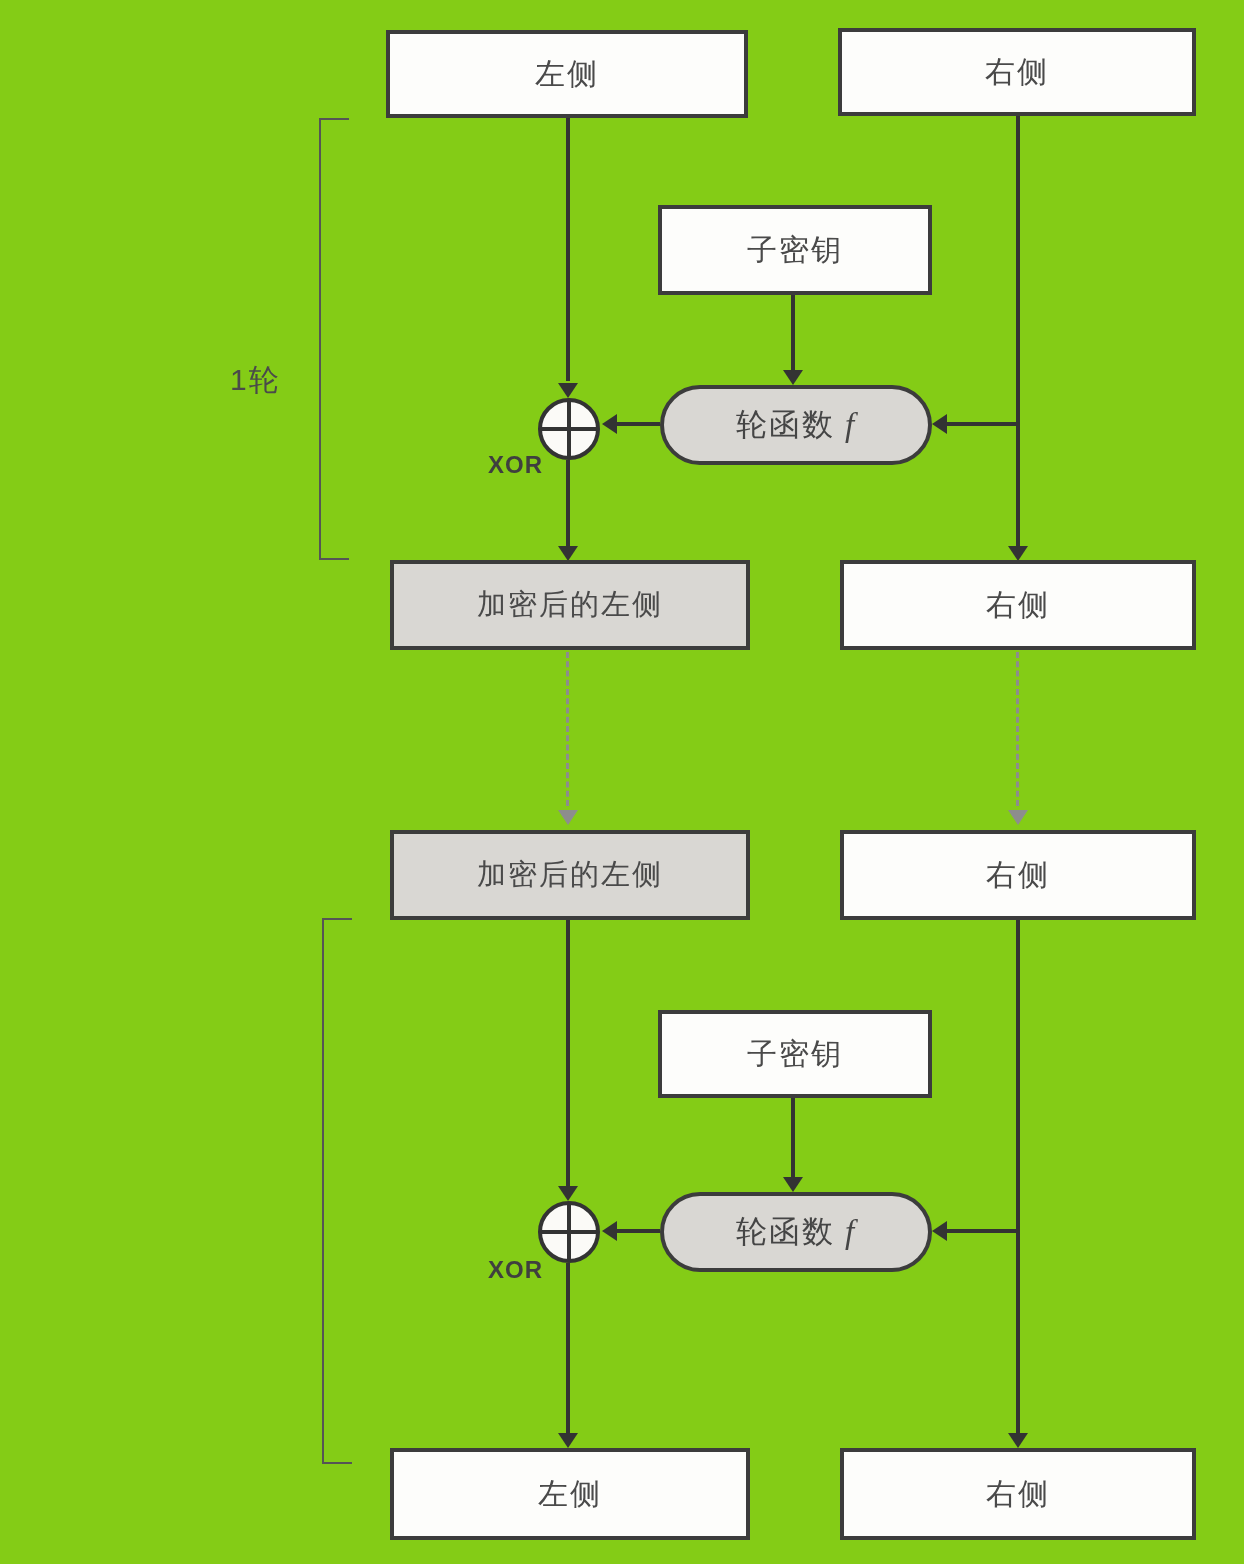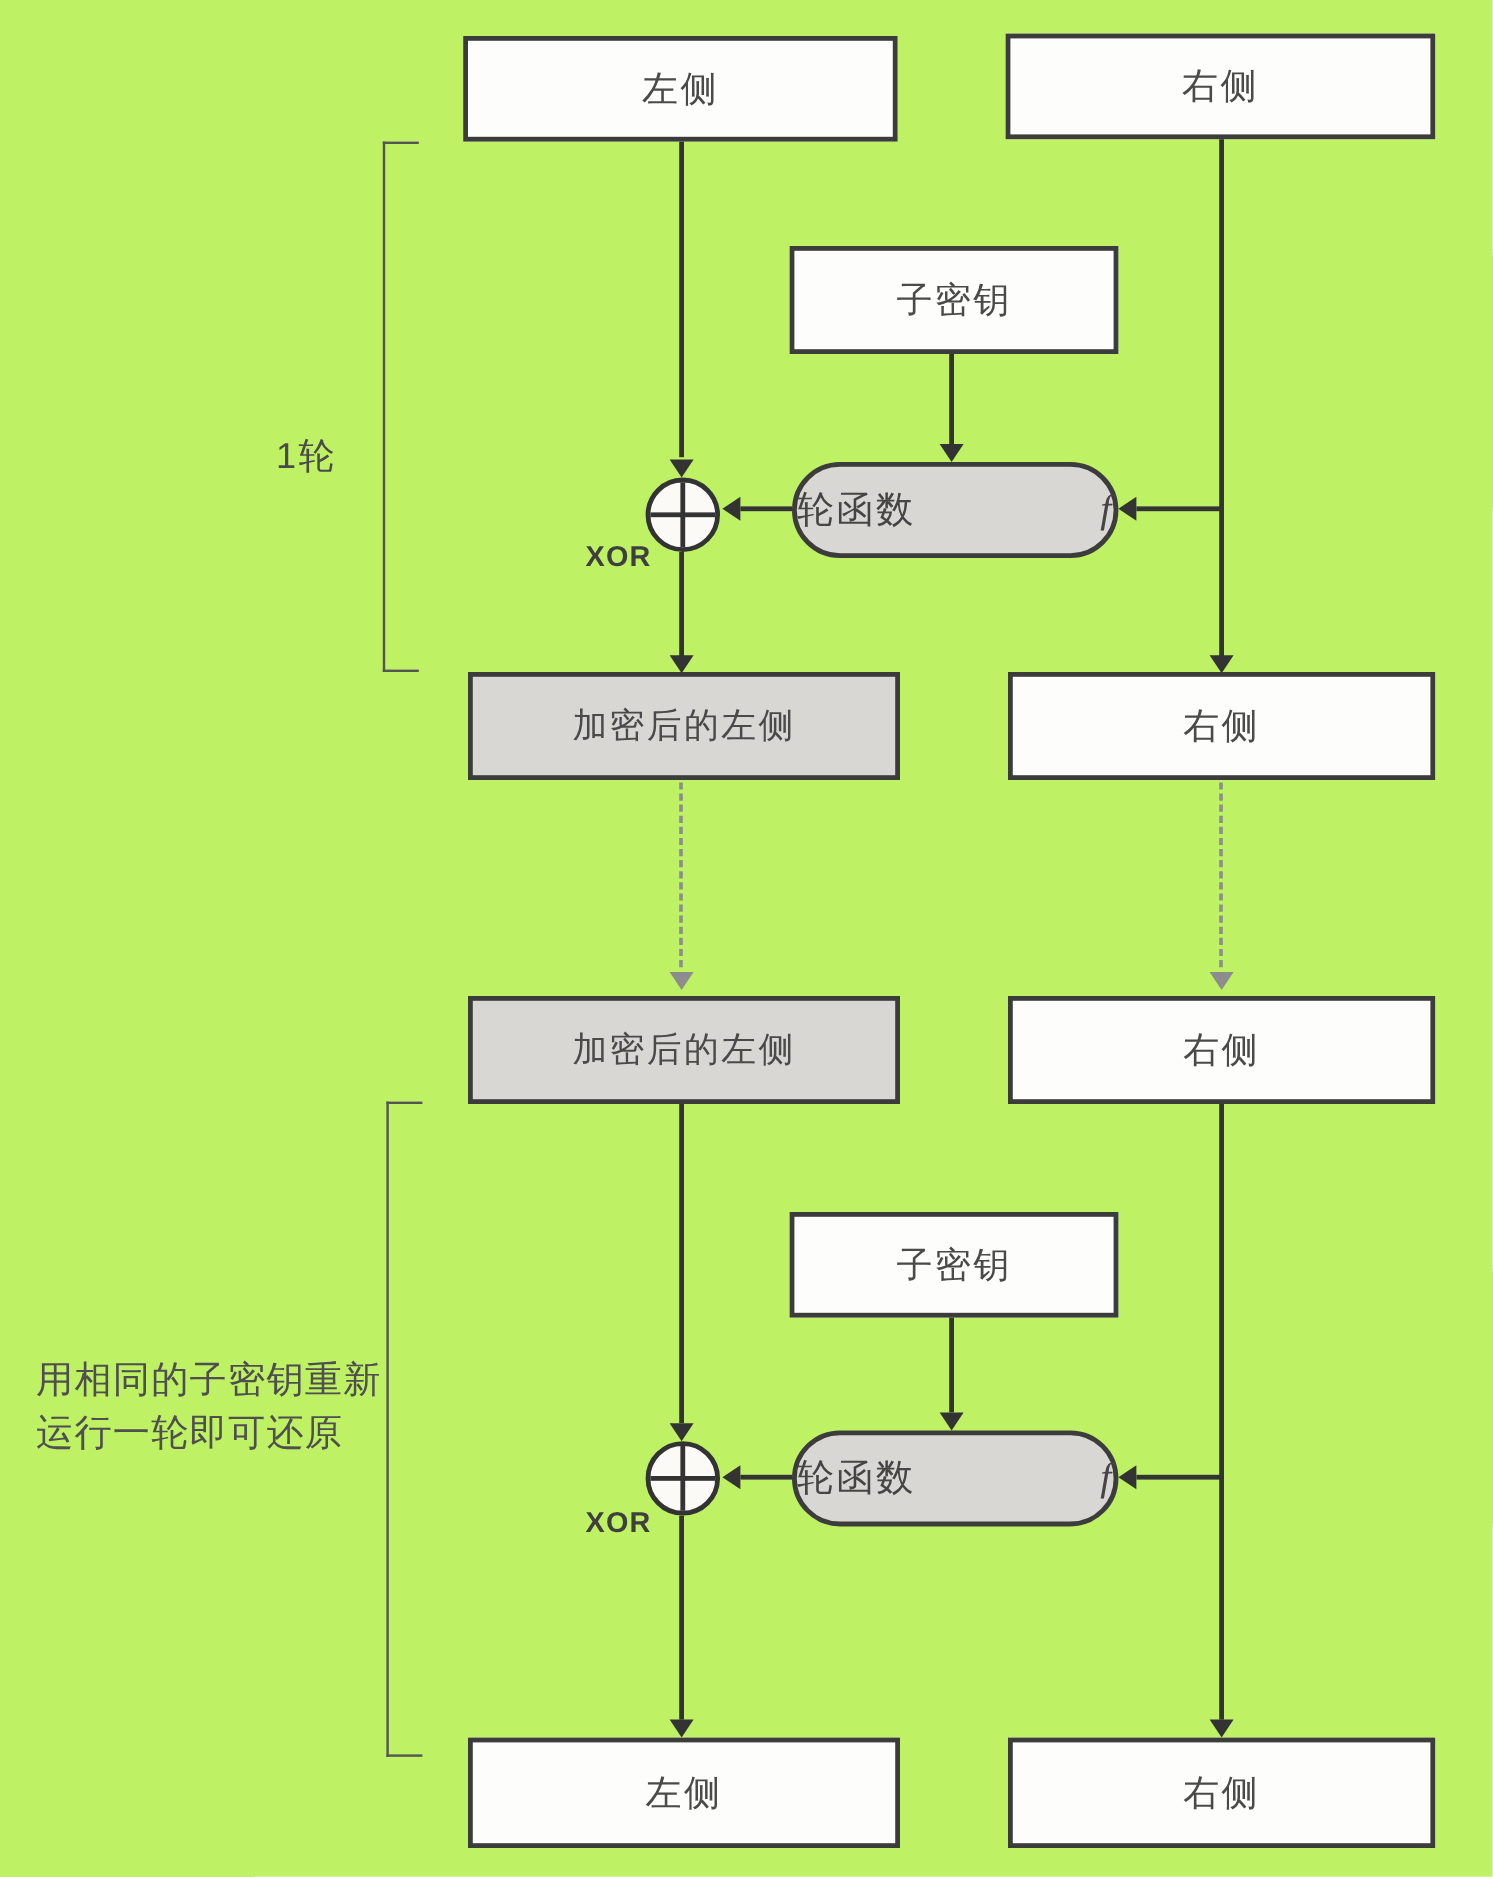--- a/index.html
+++ b/index.html
@@ -5,21 +5,21 @@
   html, body {
     margin: 0;
     padding: 0;
     background: #ffffff;
     font-family: "Liberation Sans", "DejaVu Sans", sans-serif;
   }
   .diagram {
     position: relative;
     width: 1244px;
     height: 1564px;
-    background: #bef264;
+    background: #84cc16;
     overflow: hidden;
     color: #4a4a4a;
   }
   .box {
     position: absolute;
     border: 4px solid #3c3c3c;
     background: #fdfdfb;
     display: flex;
     align-items: center;
     justify-content: center;
@@ -29,21 +29,21 @@
     box-sizing: border-box;
   }
   .box.gray { background: #d9d7d3; justify-content: center; }
   .pill {
     position: absolute;
     border: 4px solid #3c3c3c;
     background: #d9d7d3;
     border-radius: 44px;
     display: flex;
     align-items: center;
-    justify-content: space-between;
+    justify-content: center;
     font-size: 31px;
     letter-spacing: 2px;
     color: #454545;
     box-sizing: border-box;
   }
   .pill .fsym { font-style: italic; margin-left: 10px; font-family: "Liberation Serif", serif; font-size: 33px; }
   .vline { position: absolute; width: 4px; background: #333333; }
   .hline { position: absolute; height: 4px; background: #333333; }
   .vdash { position: absolute; width: 0; border-left: 3px dashed #8d8d8d; }
   .ah-down {
@@ -187,24 +187,20 @@
   <div class="ah-down" style="left:558px; top:1433px;"></div>
 
   <div class="vline" style="left:1016px; top:920px; height:513px;"></div>
   <div class="ah-down" style="left:1008px; top:1433px;"></div>
   <div class="hline" style="left:947px; top:1229px; width:71px;"></div>
   <div class="ah-left" style="left:932px; top:1221px;"></div>
 
   <div class="bracket-v" style="left:322px; top:918px; height:546px;"></div>
   <div class="bracket-arm" style="left:322px; top:918px; width:30px;"></div>
   <div class="bracket-arm" style="left:322px; top:1462px; width:30px;"></div>
-  <div class="note" style="left:30px; top:1128px;">
-    <div>用相同的子密钥重新</div>
-    <div>运行一轮即可还原</div>
-  </div>
 
   <div class="box" style="left:390px; top:1448px; width:360px; height:92px;">
     <span>左侧</span>
   </div>
   <div class="box" style="left:840px; top:1448px; width:356px; height:92px;">
     <span>右侧</span>
   </div>
 
 </div>
 

